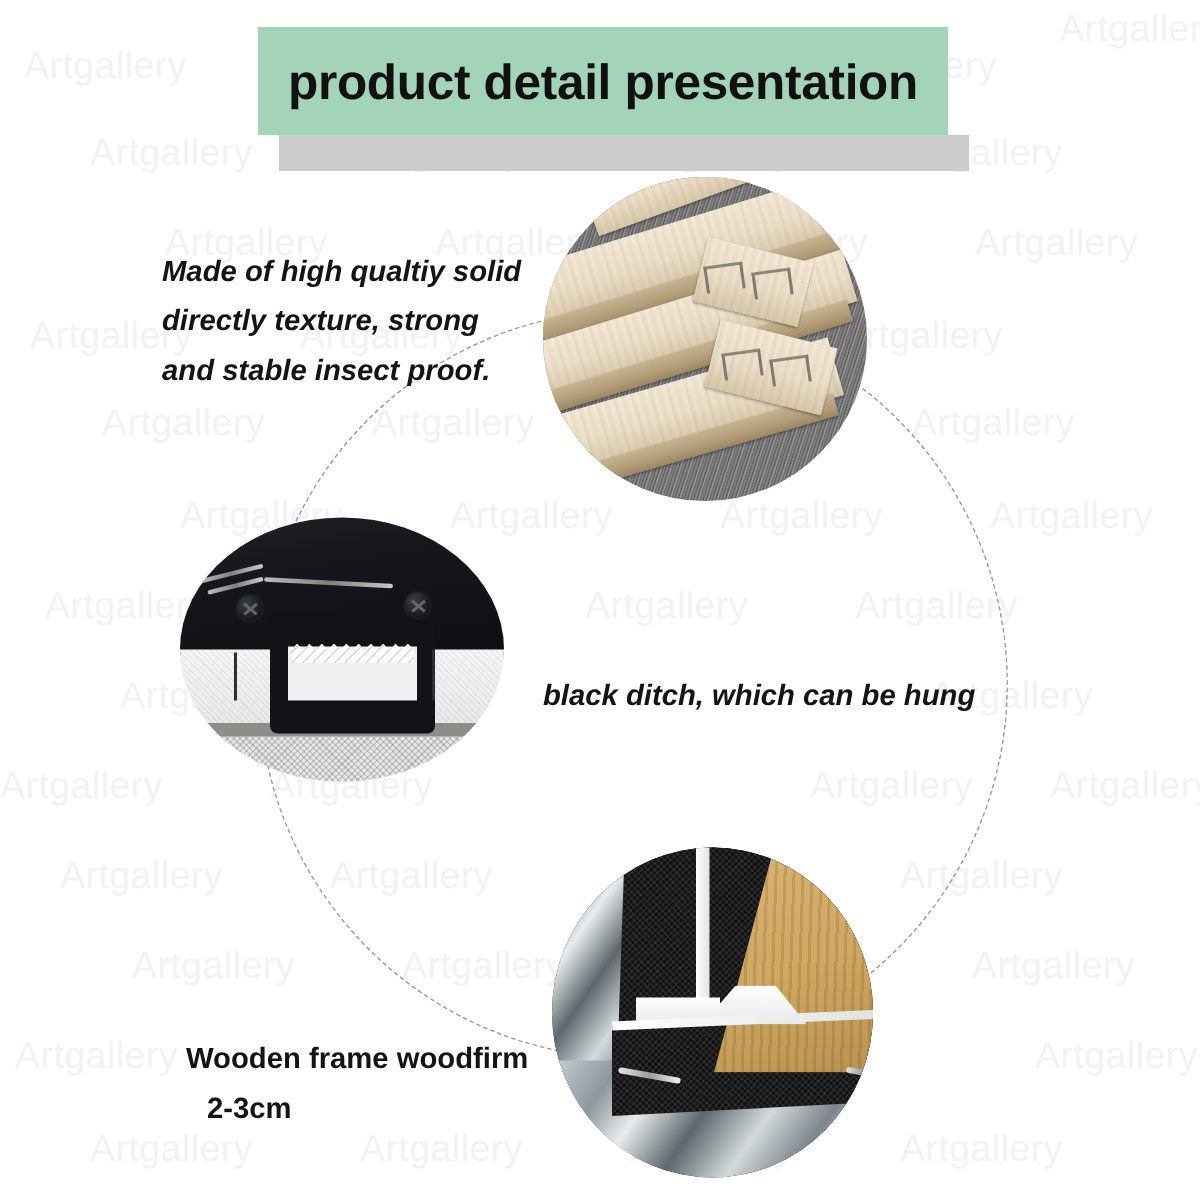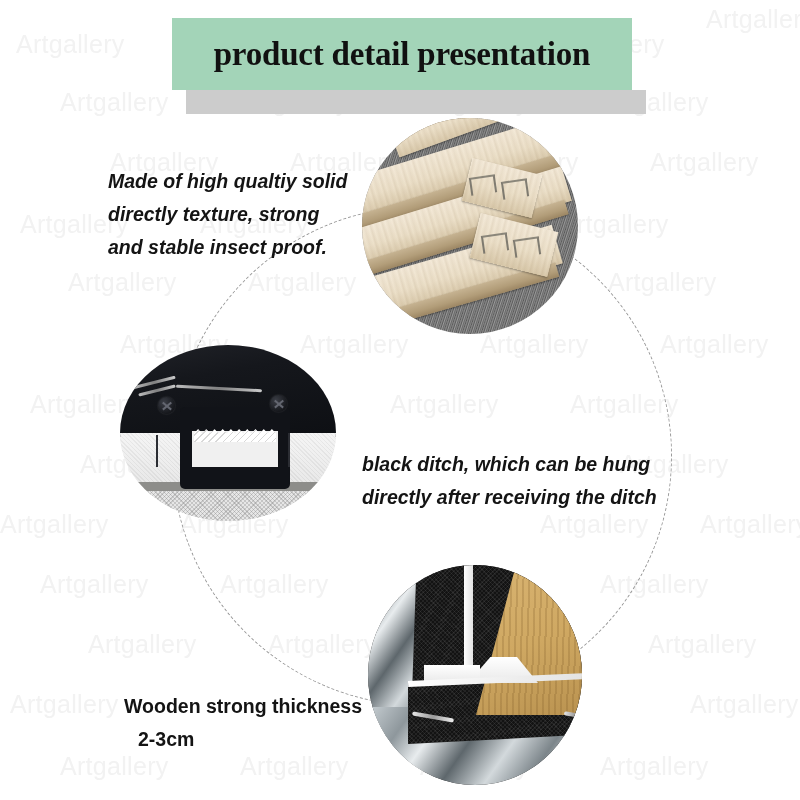--- a/index.html
+++ b/index.html
@@ -54,21 +54,21 @@
     background: #cccccc;
   }
   .banner {
     position: absolute;
     z-index: 4;
     display: flex;
     align-items: center;
     justify-content: center;
   }
   .banner-title {
-    font-family: Liberation Serif, serif;
+    font-family: Liberation Sans, sans-serif;
     font-weight: bold;
     font-size: 33px;
     color: #111111;
     letter-spacing: -0.2px;
     line-height: 1;
   }
 
   
   .photo {
     position: absolute;
@@ -420,21 +420,20 @@
   </div>
 
   <div class="textblock" style="left:108px; top:165px;font-style:italic;">
     <span class="ln">Made of high qualtiy solid</span>
     <span class="ln">directly texture, strong</span>
     <span class="ln">and stable insect proof.</span>
   </div>
 
   <div class="textblock" style="left:362px; top:448px;font-style:italic;">
     <span class="ln">black ditch, which can be hung</span>
-    <span class="ln">directly after receiving the ditch</span>
   </div>
 
   <div class="textblock" style="left:124px; top:690px;">
-    <span class="ln">Wooden strong thickness</span>
+    <span class="ln">Wooden frame woodfirm</span>
     <span class="ln indent">2-3cm</span>
   </div>
 
 </div>
 
 </body></html>

